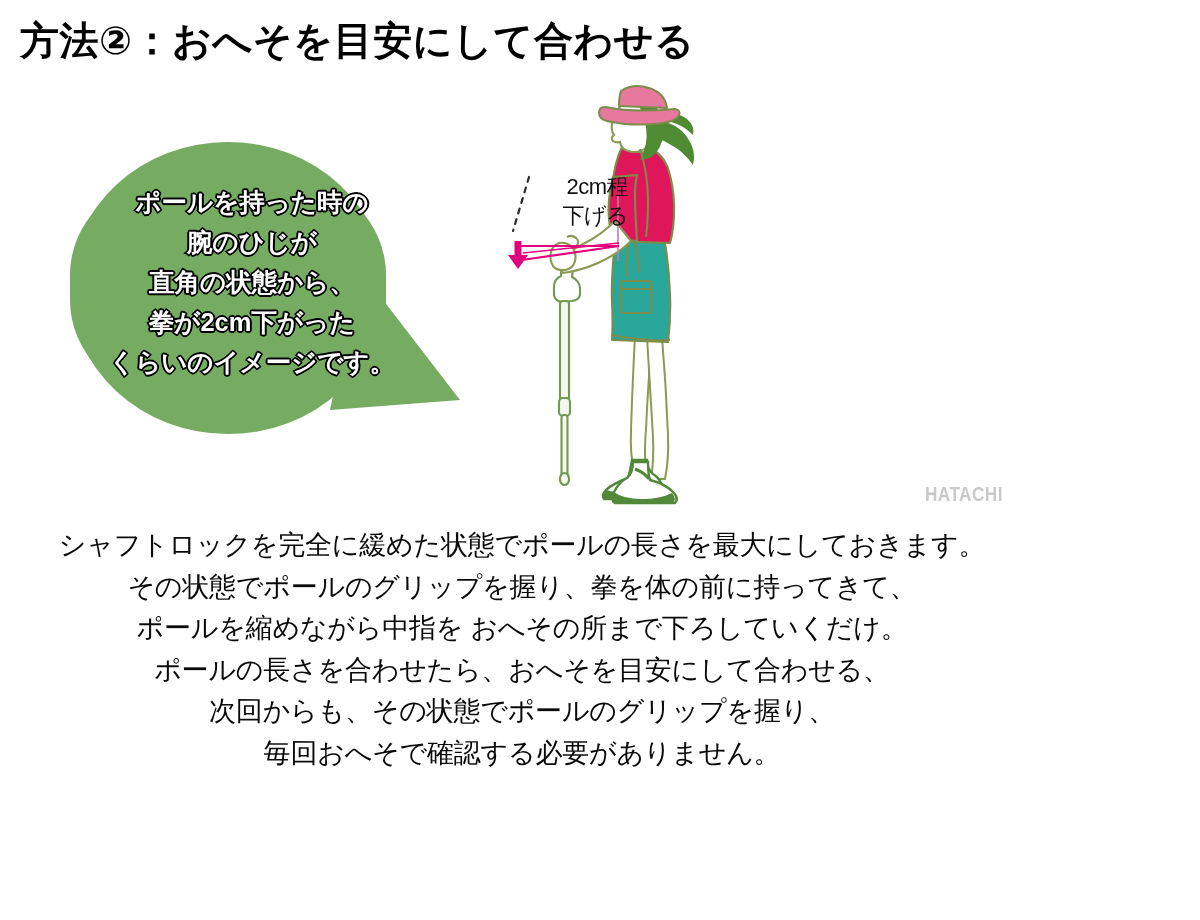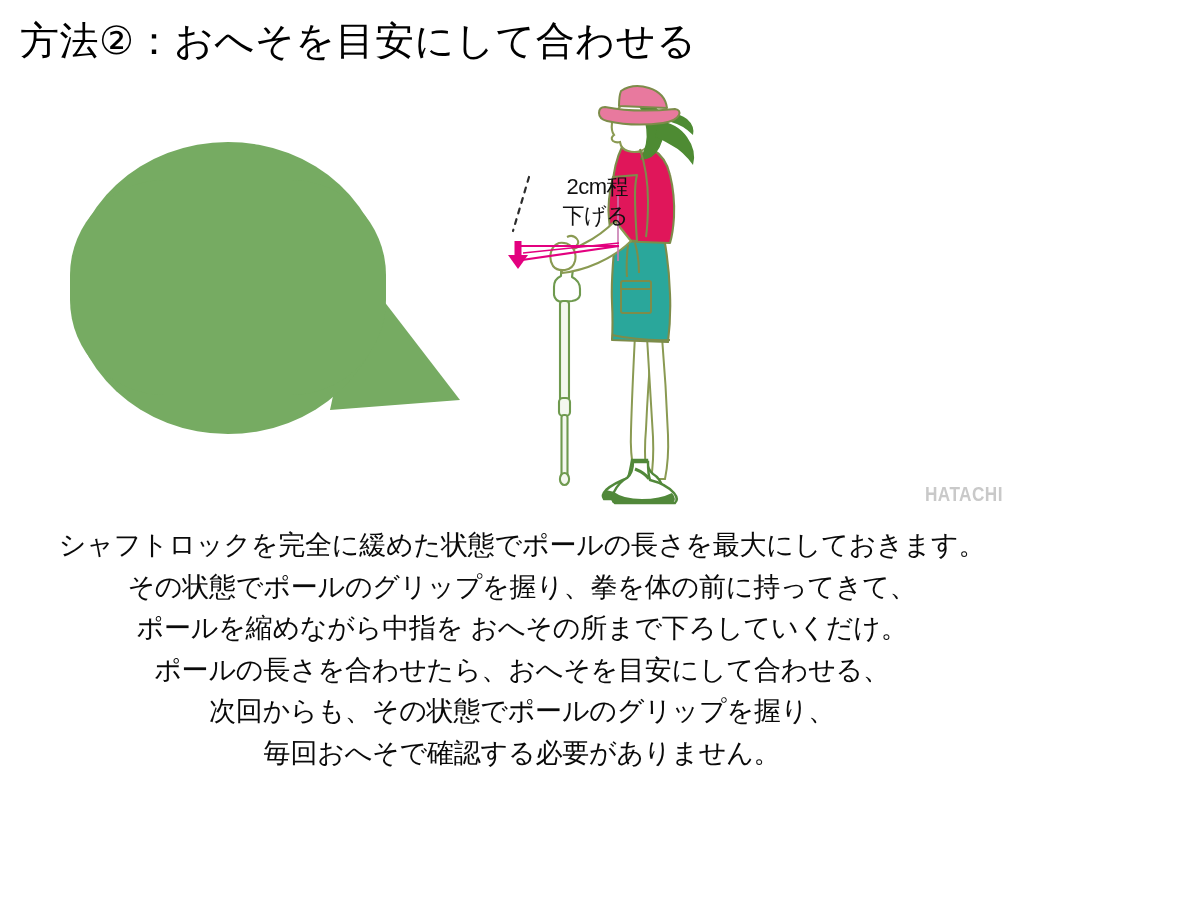--- a/index.html
+++ b/index.html
@@ -15,21 +15,21 @@
     font-family: "Liberation Sans", "DejaVu Sans", sans-serif;
     color: #000000;
   }
 
   
   #page-title {
     position: absolute;
     left: 20px;
     top: 14px;
     font-size: 39px;
-    font-weight: normal;
+    font-weight: bold;
     letter-spacing: 0.5px;
     white-space: nowrap;
     color: #000;
   }
 
   
   #bubble-wrap {
     position: absolute;
     left: 60px;
     top: 120px;
@@ -123,20 +123,27 @@
 
 <div id="bubble-wrap">
   <svg id="bubble-svg" viewBox="0 0 430 350">
 
     <polygon points="300,150 400,280 270,290" fill="#76ab62"></polygon>
 
     <ellipse cx="168" cy="168" rx="158" ry="146" fill="#76ab62"></ellipse>
     <rect x="10" y="60" width="316" height="215" rx="95" ry="95" fill="#76ab62"></rect>
   </svg>
 
+  <div id="bubble-text">
+    <span class="bline">ポールを持った時の</span>
+    <span class="bline">腕のひじが</span>
+    <span class="bline">直角の状態から、</span>
+    <span class="bline">拳が2cm下がった</span>
+    <span class="bline">くらいのイメージです。</span>
+  </div>
 </div>
 
 <div id="illustration">
   <svg width="260" height="440" viewBox="0 0 260 440">
 
     <g stroke="#2b2b2b" stroke-width="2.2" stroke-linecap="round" stroke-dasharray="5 6">
       <line x1="44" y1="92" x2="28" y2="146"></line>
       <line x1="146" y1="92" x2="160" y2="146"></line>
     </g>
 

